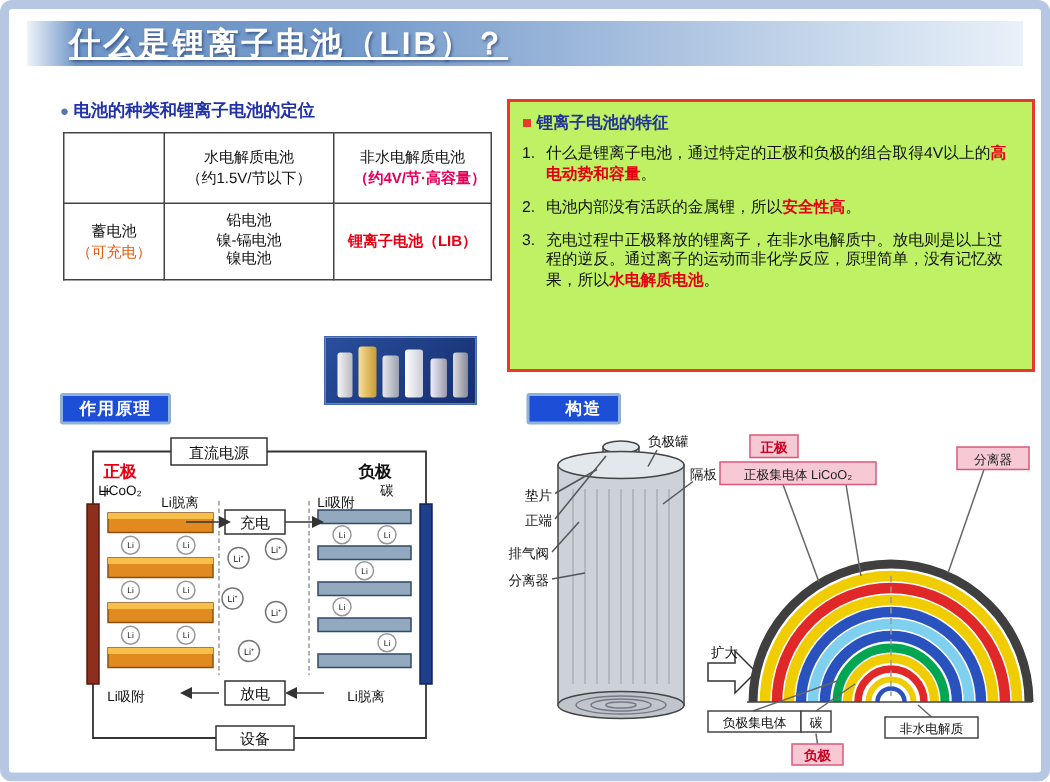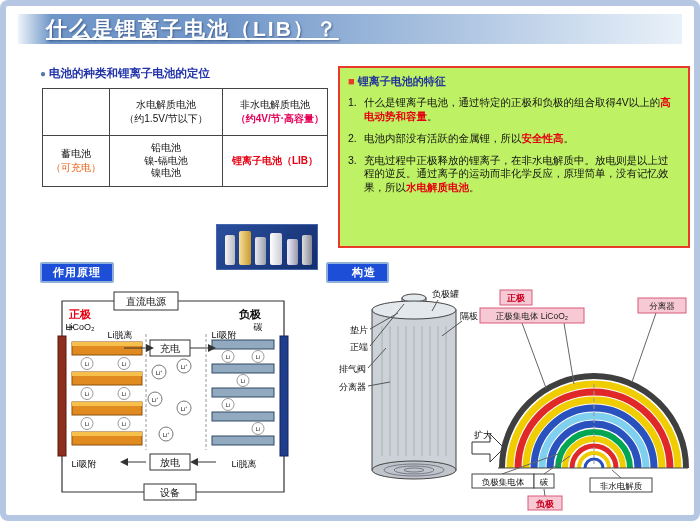--- a/index.html
+++ b/index.html
@@ -52,21 +52,21 @@
   .features-heading .sq { color:#e8392a; margin-right:3px; }
   .feature-item { display:flex; font-size:10.5px; line-height:1.32; margin-bottom:8px; }
   .feature-item .num { width:16px; flex:none; }
   .hi { color:#e60012; font-weight:bold; }
 
   .badge {
     position:absolute; background:#1d4ed8; border:2px solid #8fb0d8; color:#fff;
     font-size:11px; font-weight:bold; padding:1px 11px; border-radius:2px; letter-spacing:1px;
   }
   #badge-principle { left:34px;  top:256px; }
-  #badge-structure { left:320px; top:256px;padding-left:24px; }
+  #badge-structure { left:345px; top:256px;padding-left:24px; }
 
   .svg-principle { position:absolute; left:26px;  top:280px; }
   .svg-structure { position:absolute; left:326px; top:280px; }
   svg text { font-family:"Liberation Sans", sans-serif; }
 </style>
 </head>
 <body>
 
 <div class="page">
 

